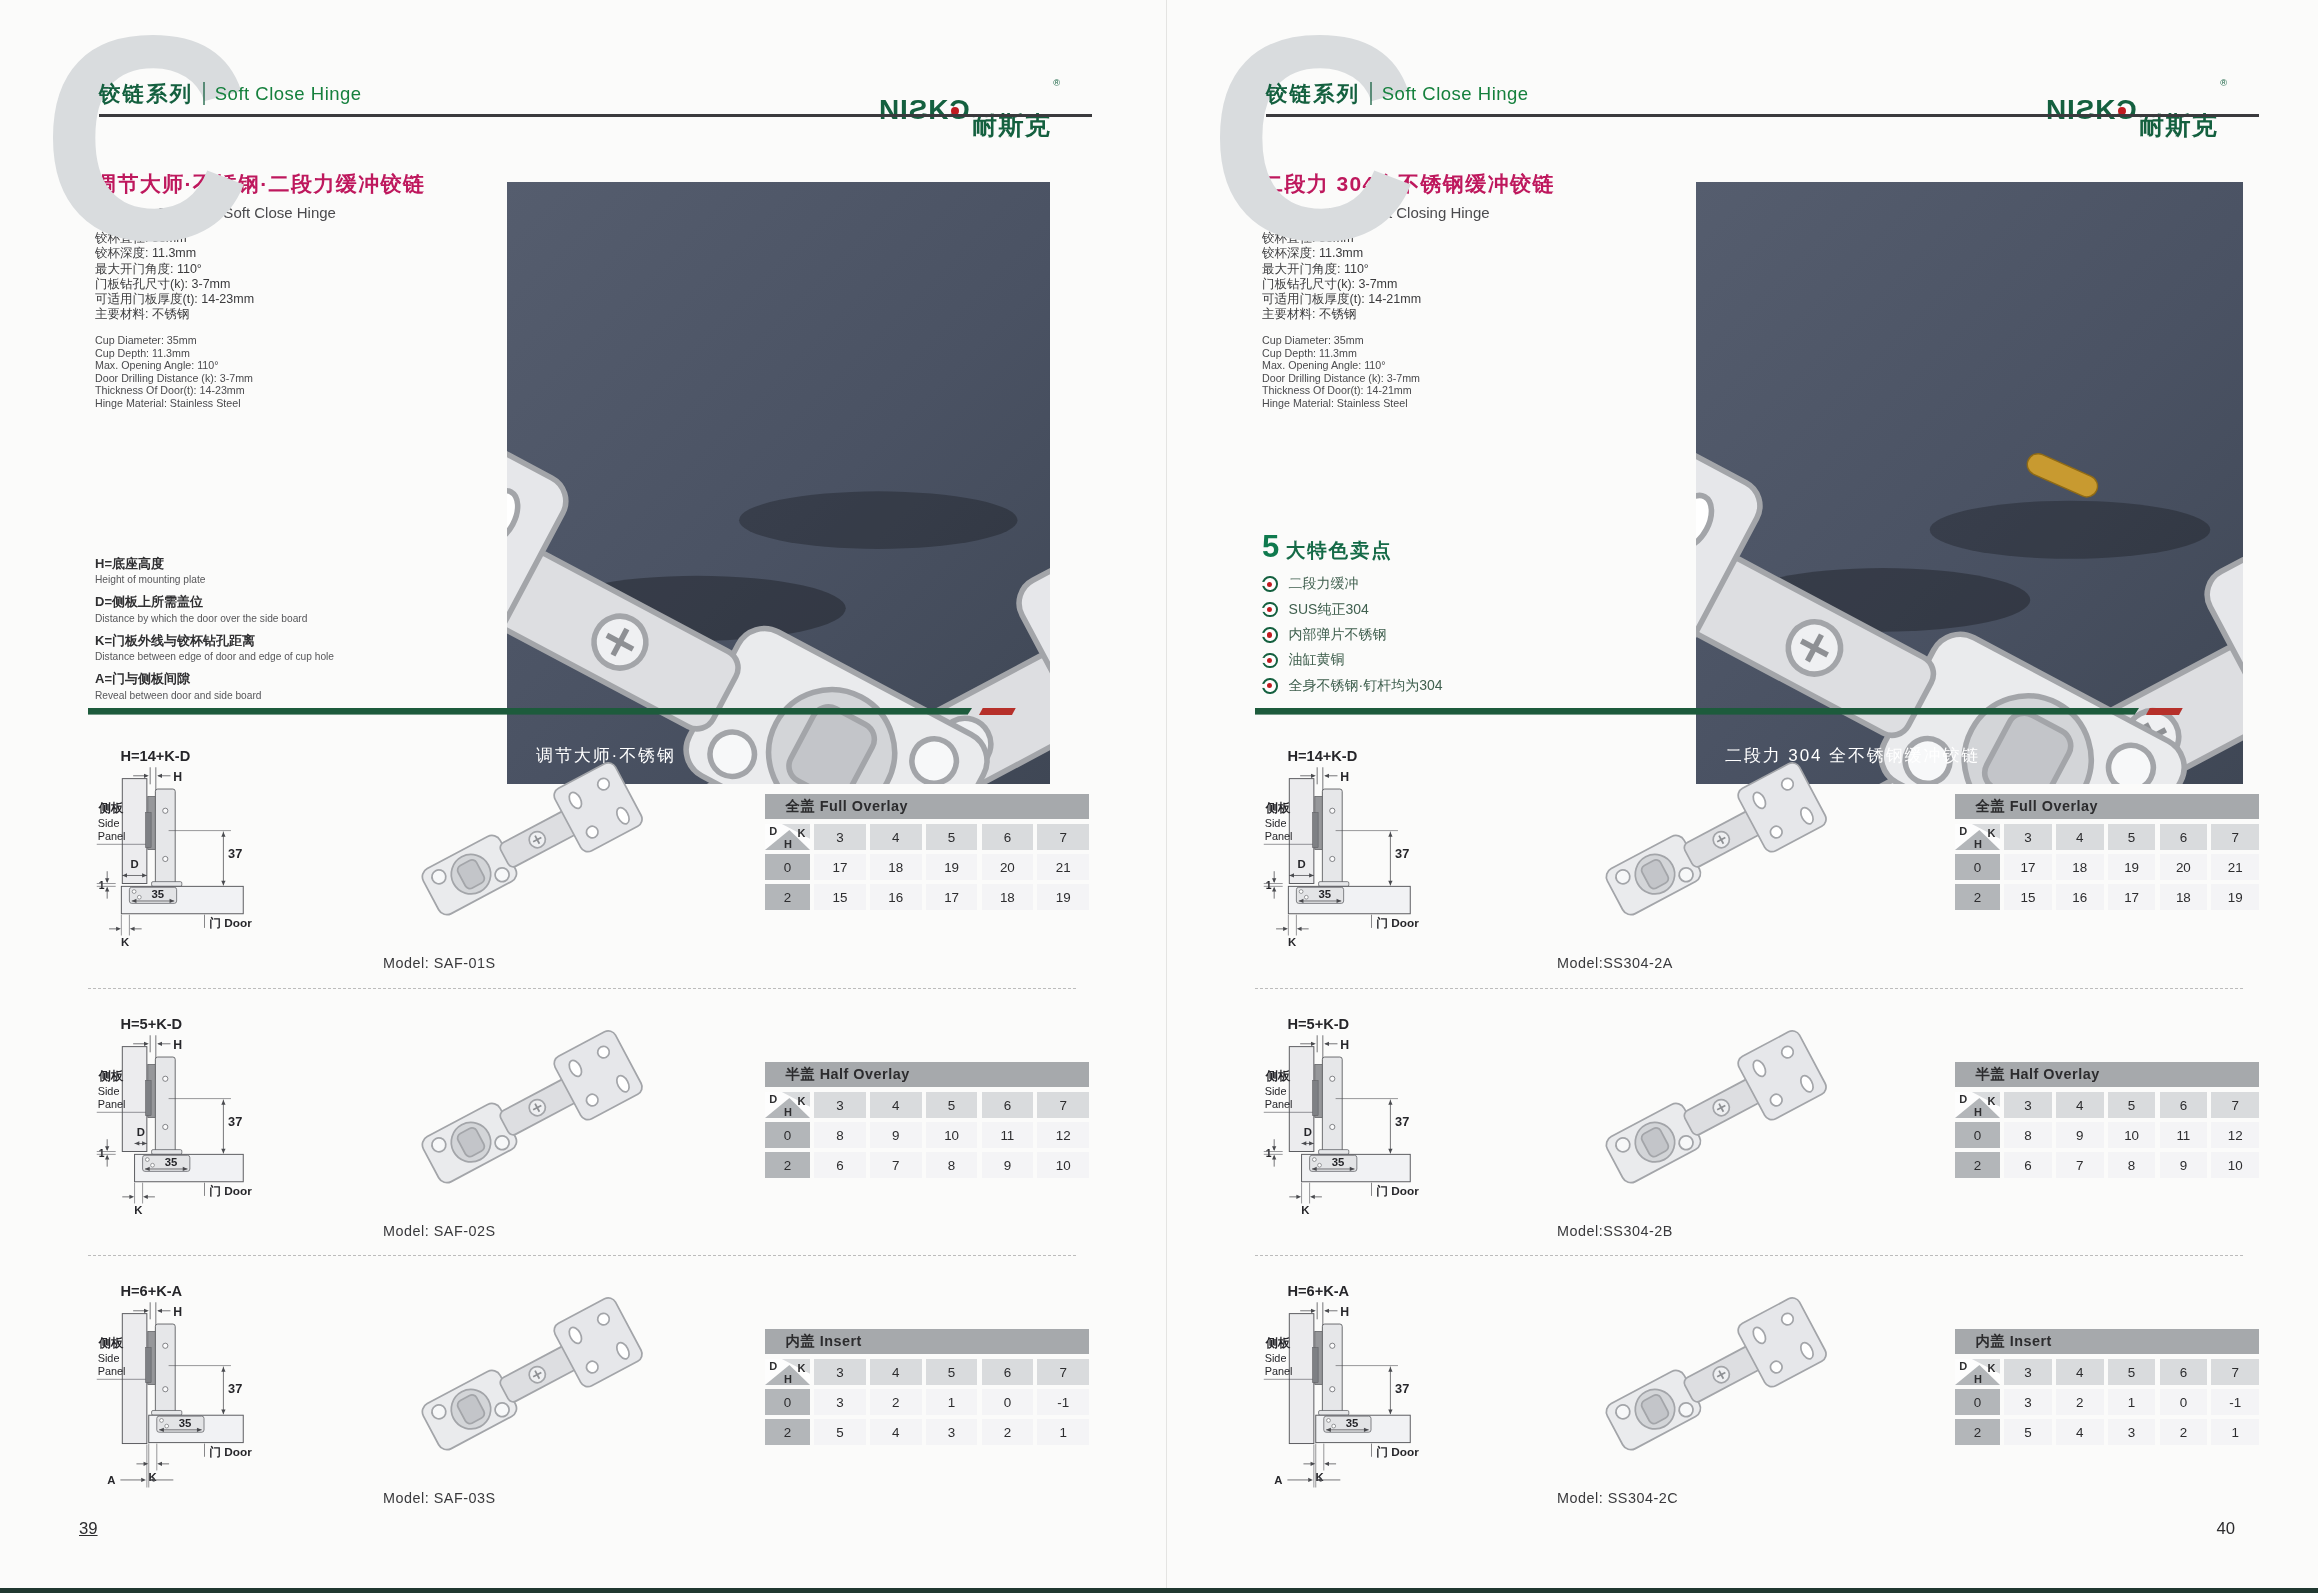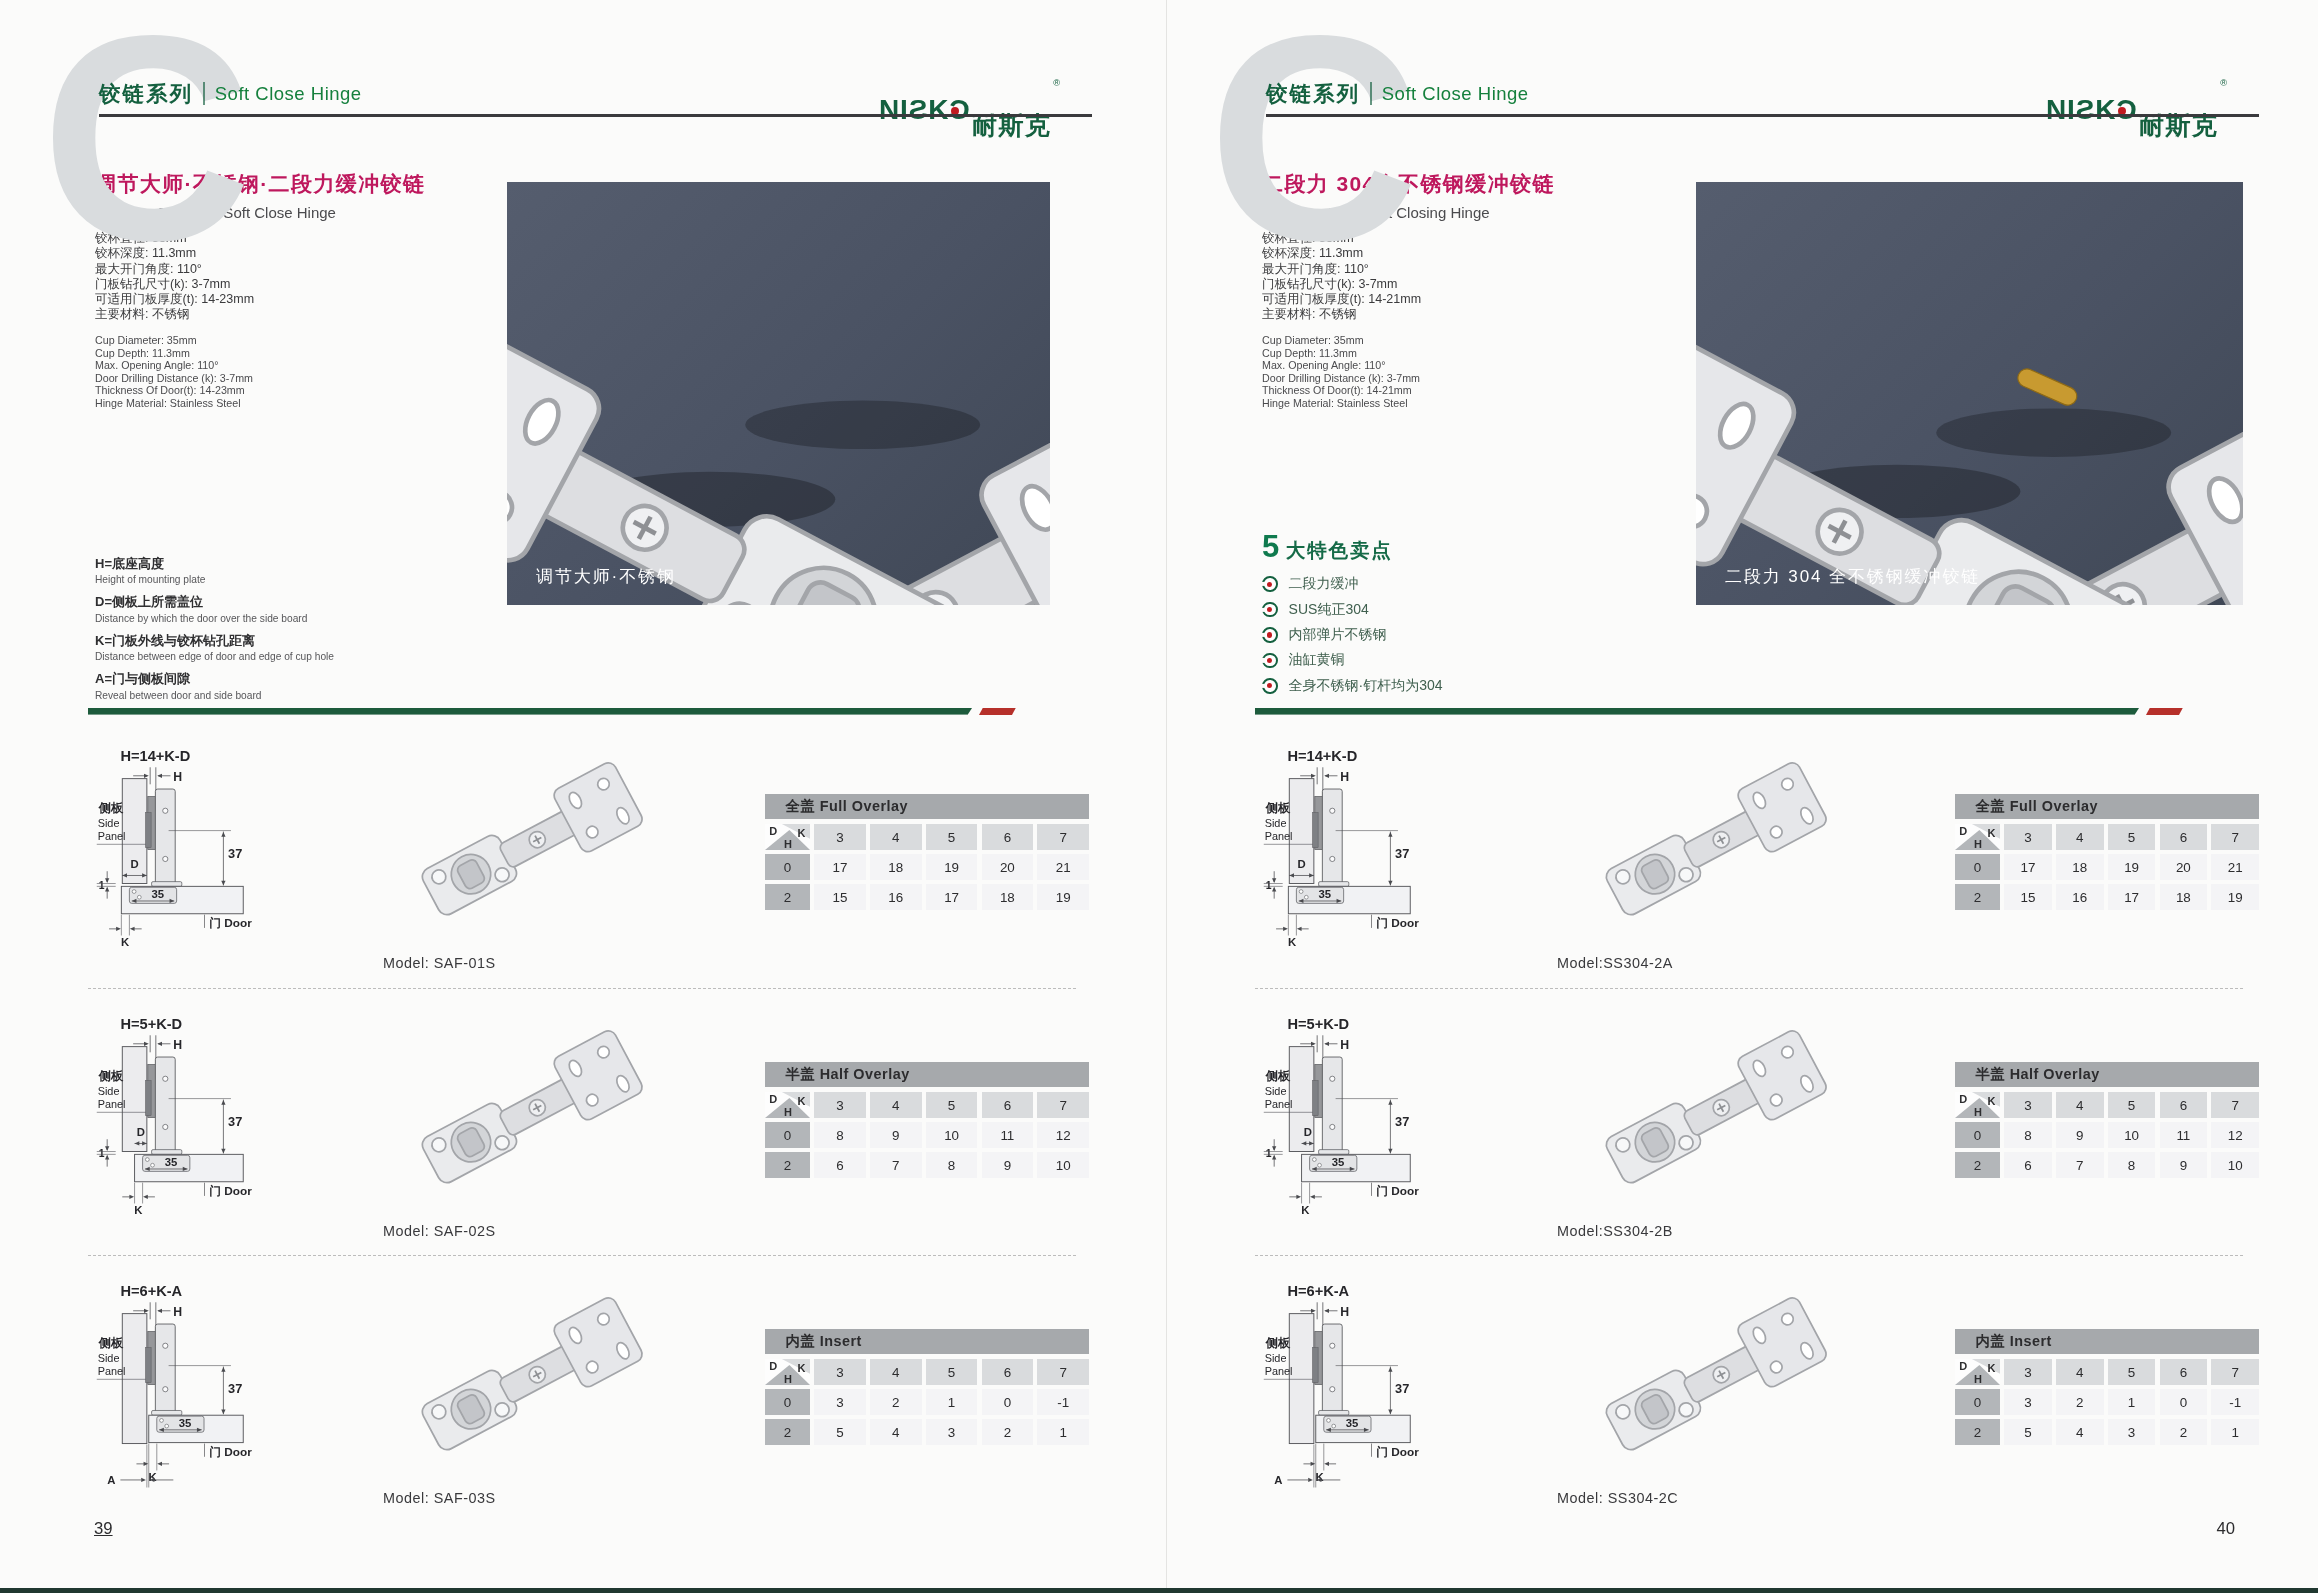--- a/index.html
+++ b/index.html
@@ -45,21 +45,21 @@
   .feat-head{display:flex;align-items:baseline;gap:6.5px;}
   .feat-num{font-size:31px;font-weight:800;color:#0f7a4e;}
   .feat-title{font-size:19.5px;font-weight:700;color:#156a47;letter-spacing:1.9px;}
   .feat-list{list-style:none;margin:10.2px 0 0 0;padding:0;}
   .feat-list li{display:flex;align-items:center;gap:11px;margin-bottom:7.4px;font-size:14px;color:#40604f;}
   .bullet{width:11.6px;height:11.6px;border-radius:50%;border:2.3px solid #14603f;position:relative;flex:0 0 auto;background:#fff;}
   .bullet::before{content:'';position:absolute;left:-3.2px;top:50%;transform:translateY(-50%);width:3.7px;height:4.2px;background:#fbfbfa;}
   .bullet .dot{position:absolute;inset:0;margin:auto;width:5.1px;height:5.1px;border-radius:50%;background:#c01b20;}
 
   
-  .photo{position:absolute;top:182px;height:423px;background:linear-gradient(135deg,#555d6e 0%,#4a5263 55%,#3f4755 100%);}
+  .photo{position:absolute;top:182px;height:602px;background:linear-gradient(135deg,#555d6e 0%,#4a5263 55%,#3f4755 100%);}
   .p0 .photo{left:507px;width:543px;}
   .p1 .photo{left:529px;width:547px;}
   .photo-art{width:100%;height:100%;display:block;}
   .photo-cap{position:absolute;left:29px;bottom:16.7px;font-size:17px;color:#ffffff;letter-spacing:1.9px;font-weight:500;}
 
   
   .divider{position:absolute;top:708px;left:0;width:100%;height:6.5px;}
   .divider .green{position:absolute;left:88px;width:884px;height:6.5px;background:#1d5b3c;
        clip-path:polygon(0 0,100% 0,calc(100% - 4.2px) 100%,0 100%);box-shadow:0 1.4px 0 rgba(29,91,60,.35);}
   .divider .red{position:absolute;left:981px;width:33px;height:6.5px;background:#b6302a;transform:skewX(-28deg);}
@@ -91,21 +91,21 @@
   .cell.rl{background:#b3b6b9;}
   .cell.dc{background:#f4f4f6;}
   .cell.corner{position:relative;background:#fdfdfd;}
   .corner-bg{position:absolute;inset:0;width:100%;height:100%;}
   .corner span{position:absolute;font-size:11px;color:#2e2e30;font-weight:600;}
   .corner .cd{left:4.2px;top:0.9px;}
   .corner .ck{right:4.6px;top:2.8px;}
   .corner .ch{left:42%;bottom:0px;}
 
   .pagenum{position:absolute;top:1519px;font-size:16.7px;color:#2c2c2e;}
-  .p0 .pagenum{left:94px;text-decoration:underline;}
+  .p0 .pagenum{left:79px;text-decoration:underline;}
   .p1 .pagenum{right:98px;}
 </style>
 </head>
 <body>
 
 <svg width="0" height="0" style="position:absolute" aria-hidden="true">
   <defs>
     <symbol id="sym-hinge" viewBox="0 0 440 340">
       <g transform="rotate(-28 220 170)" stroke="#a3a5a9" stroke-width="3">
         <rect x="25" y="118" width="150" height="88" rx="16" fill="#eaebed"></rect>

